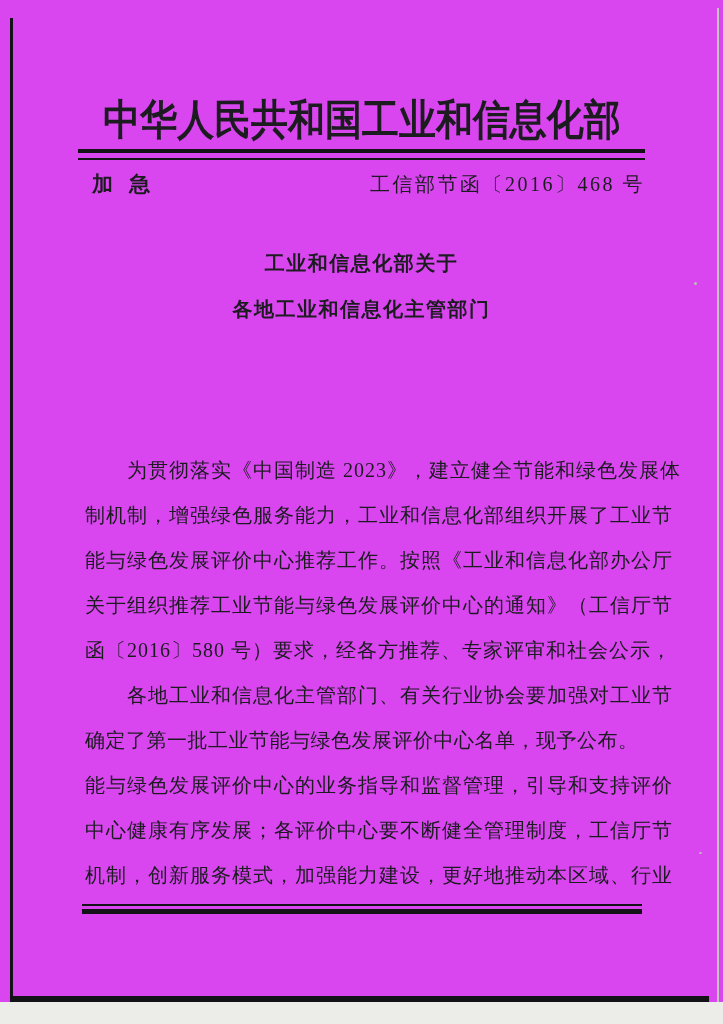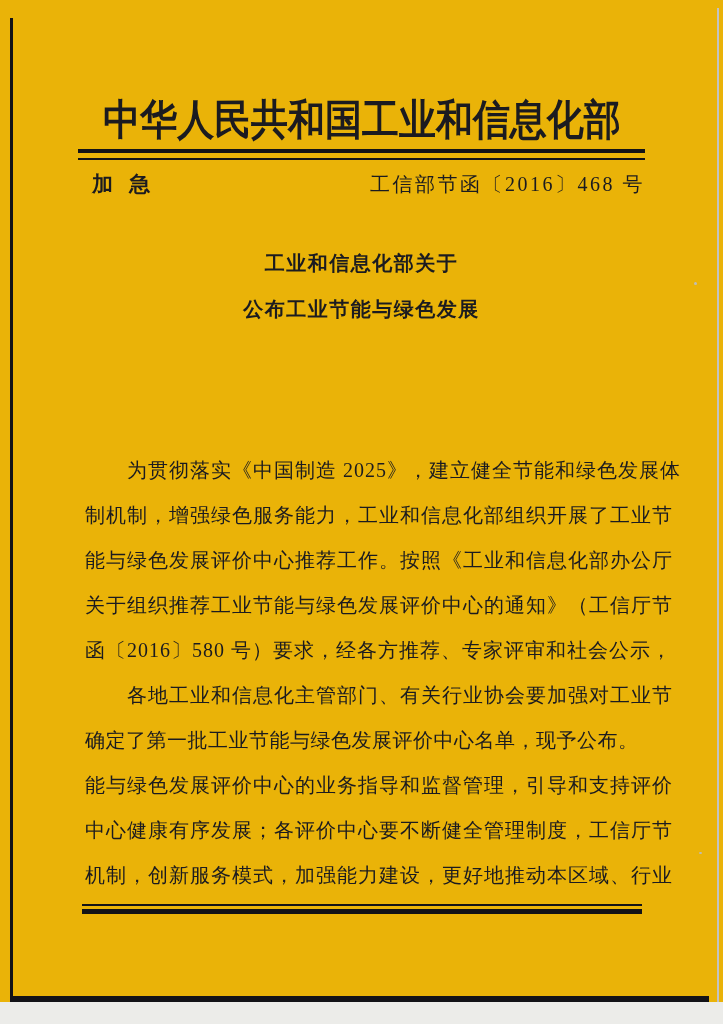--- a/index.html
+++ b/index.html
@@ -1,21 +1,21 @@
 <!DOCTYPE html>
 <html><head>
 <meta charset="utf-8">
 <style>
   html, body { margin: 0; padding: 0; background: #dadad8; }
   #scan-page {
     position: relative;
     width: 723px;
     height: 1024px;
     margin: 0 auto;
-    background: #eab308;
+    background: #d946ef;
     overflow: hidden;
     font-family: "Liberation Serif", "DejaVu Serif", serif;
     color: #1b1b20;
   }
   
   .edge-left   { position: absolute; left: 10px;  top: 18px;  width: 3px;  height: 980px; background: #131317; }
   .edge-right  { position: absolute; left: 717px; top: 8px;   width: 2px;  height: 1008px; background: #c3c3c1; }
   .edge-bottom { position: absolute; left: 10px;  top: 996px; width: 699px; height: 6px; background: #131317; }
   .below-strip { position: absolute; left: 0; top: 1002px; width: 723px; height: 22px; background: #ecece9; }
 
@@ -82,25 +82,25 @@
   </div>
 
   <div class="rule head-rule-thick"></div>
   <div class="rule head-rule-thin"></div>
 
   <div class="urgency">加 急</div>
   <div class="doc-number">工信部节函〔2016〕468 号</div>
 
   <div class="doc-title">
     <div>工业和信息化部关于</div>
-    <div>公布工业节能与绿色发展</div>
+    <div>各地工业和信息化主管部门</div>
   </div>
 
   <div class="body-text">
-    <div class="body-line indent">为贯彻落实《中国制造 2025》，建立健全节能和绿色发展体</div>
+    <div class="body-line indent">为贯彻落实《中国制造 2023》，建立健全节能和绿色发展体</div>
     <div class="body-line">制机制，增强绿色服务能力，工业和信息化部组织开展了工业节</div>
     <div class="body-line">能与绿色发展评价中心推荐工作。按照《工业和信息化部办公厅</div>
     <div class="body-line">关于组织推荐工业节能与绿色发展评价中心的通知》（工信厅节</div>
     <div class="body-line">函〔2016〕580 号）要求，经各方推荐、专家评审和社会公示，</div>
     <div class="body-line indent">各地工业和信息化主管部门、有关行业协会要加强对工业节</div>
     <div class="body-line endline">确定了第一批工业节能与绿色发展评价中心名单，现予公布。</div>
     <div class="body-line">能与绿色发展评价中心的业务指导和监督管理，引导和支持评价</div>
     <div class="body-line">中心健康有序发展；各评价中心要不断健全管理制度，工信厅节</div>
     <div class="body-line">机制，创新服务模式，加强能力建设，更好地推动本区域、行业</div>
   </div>

